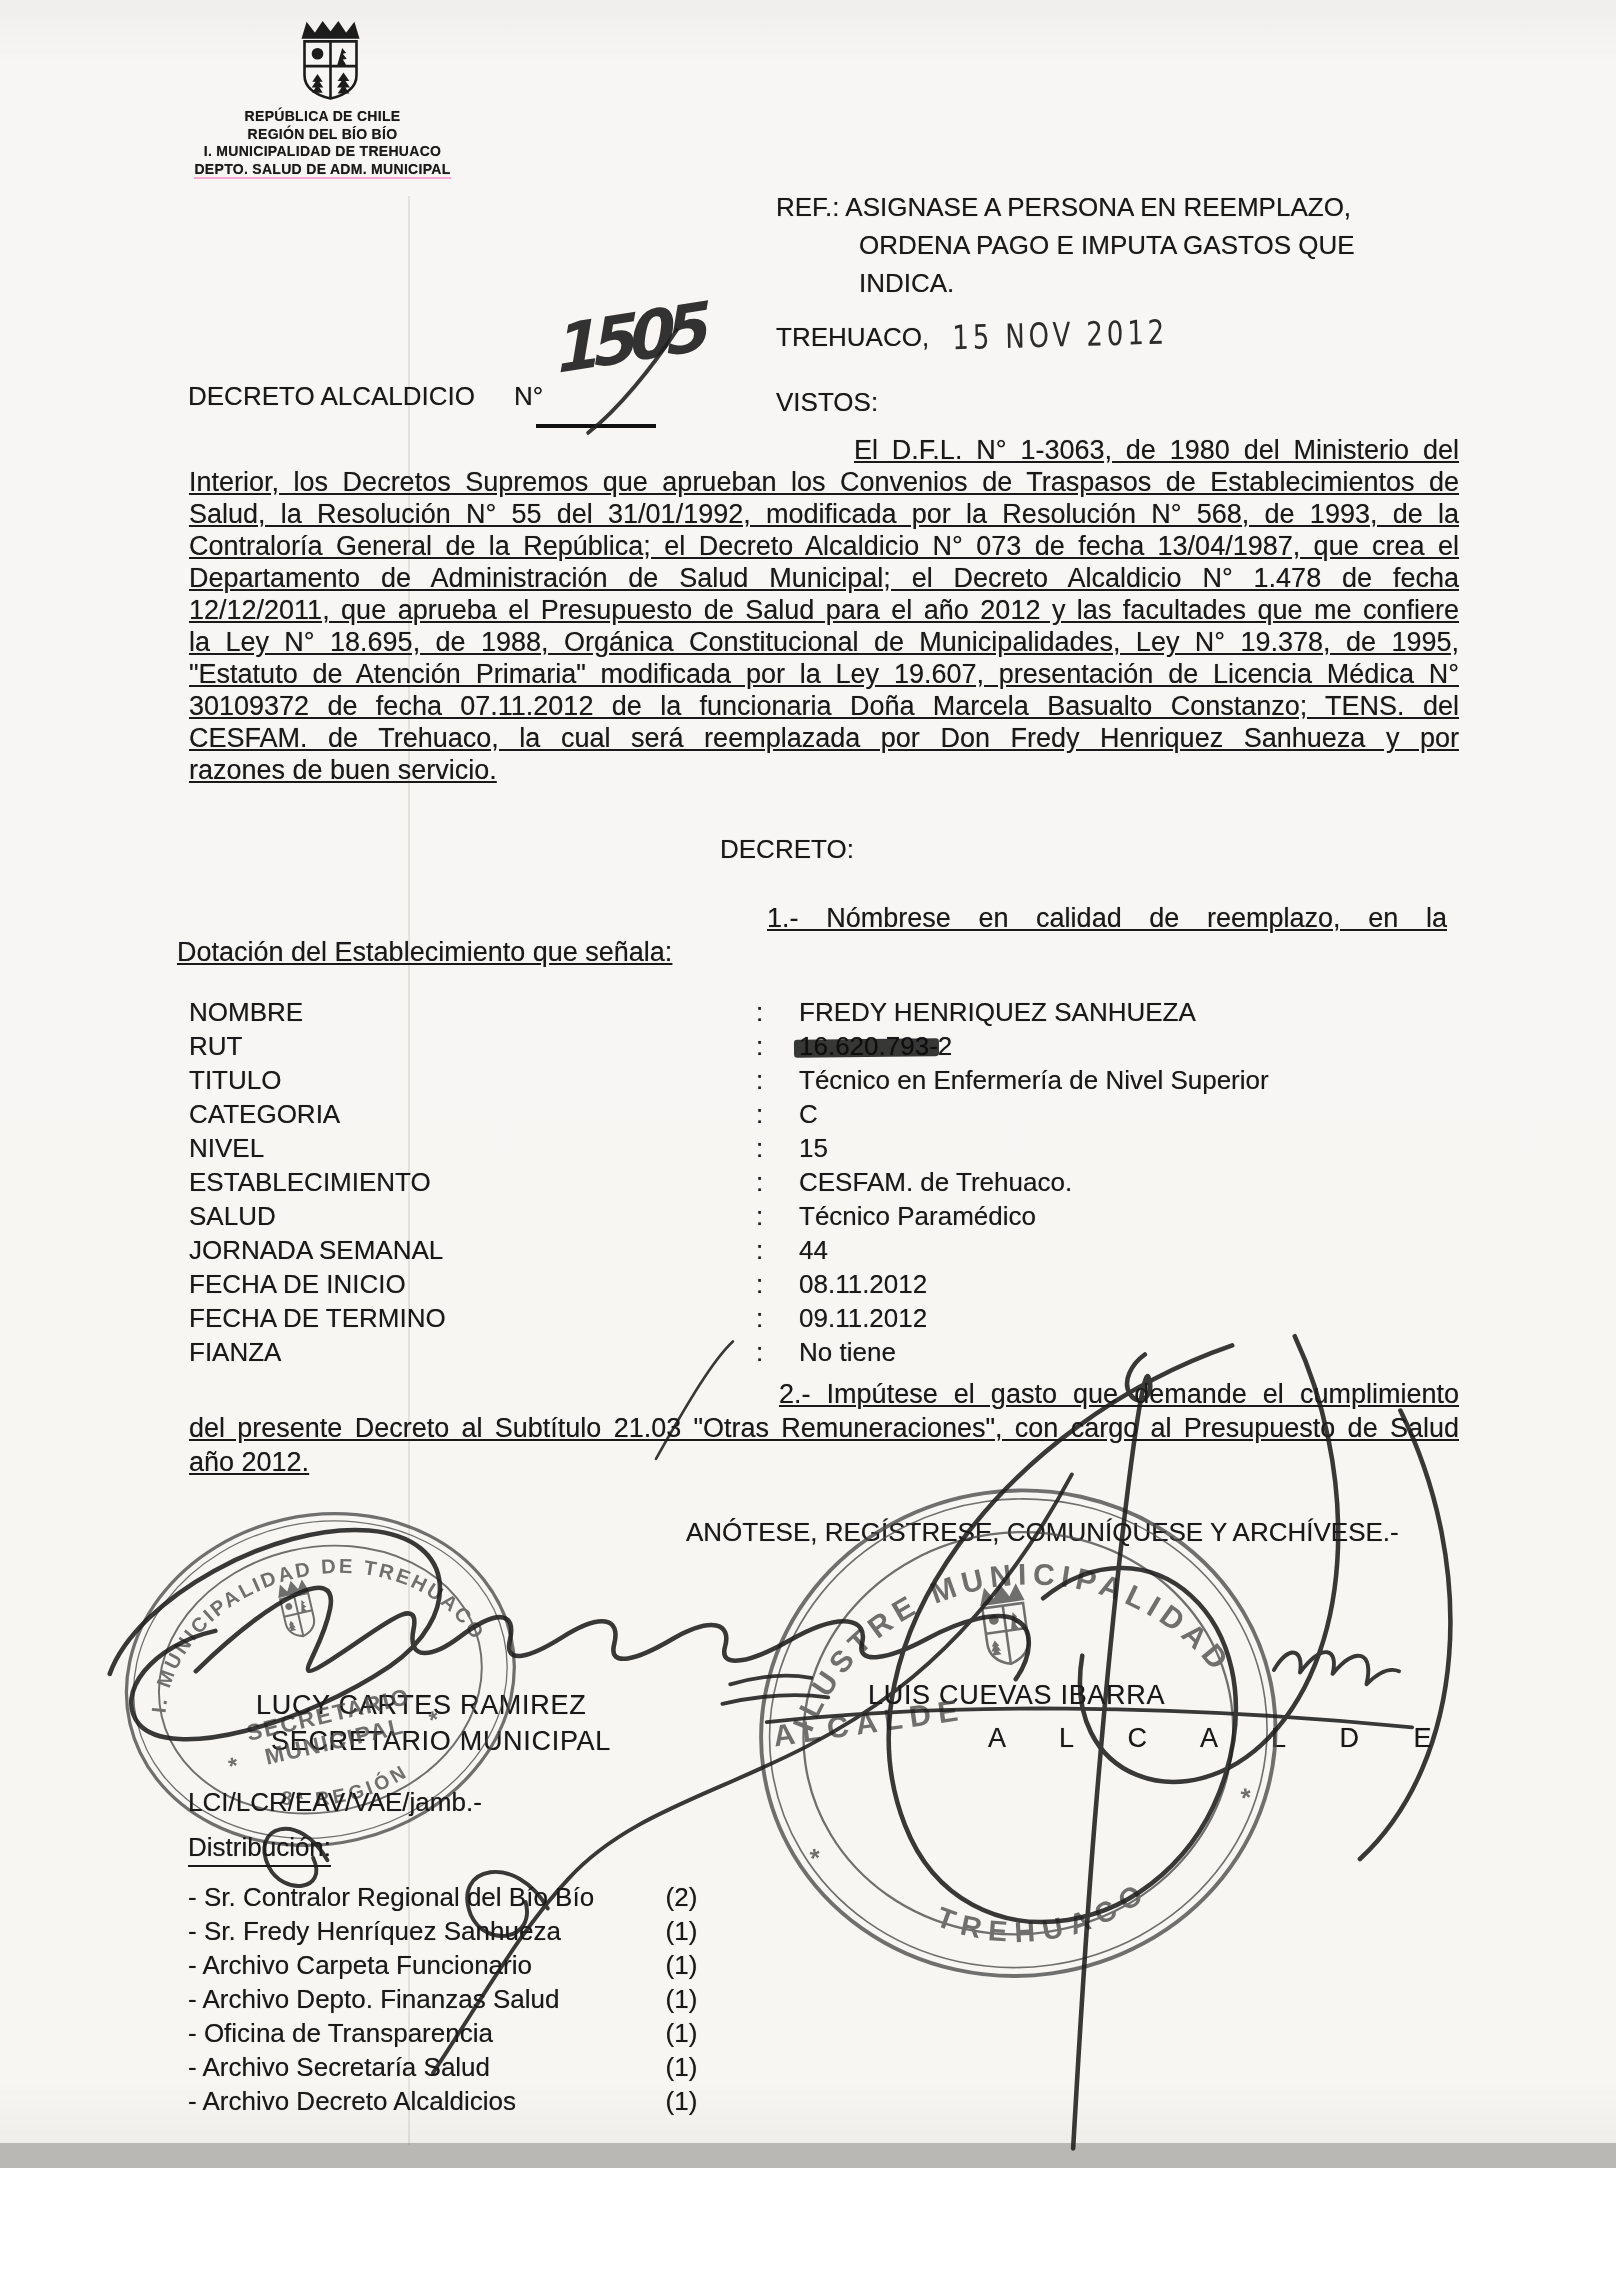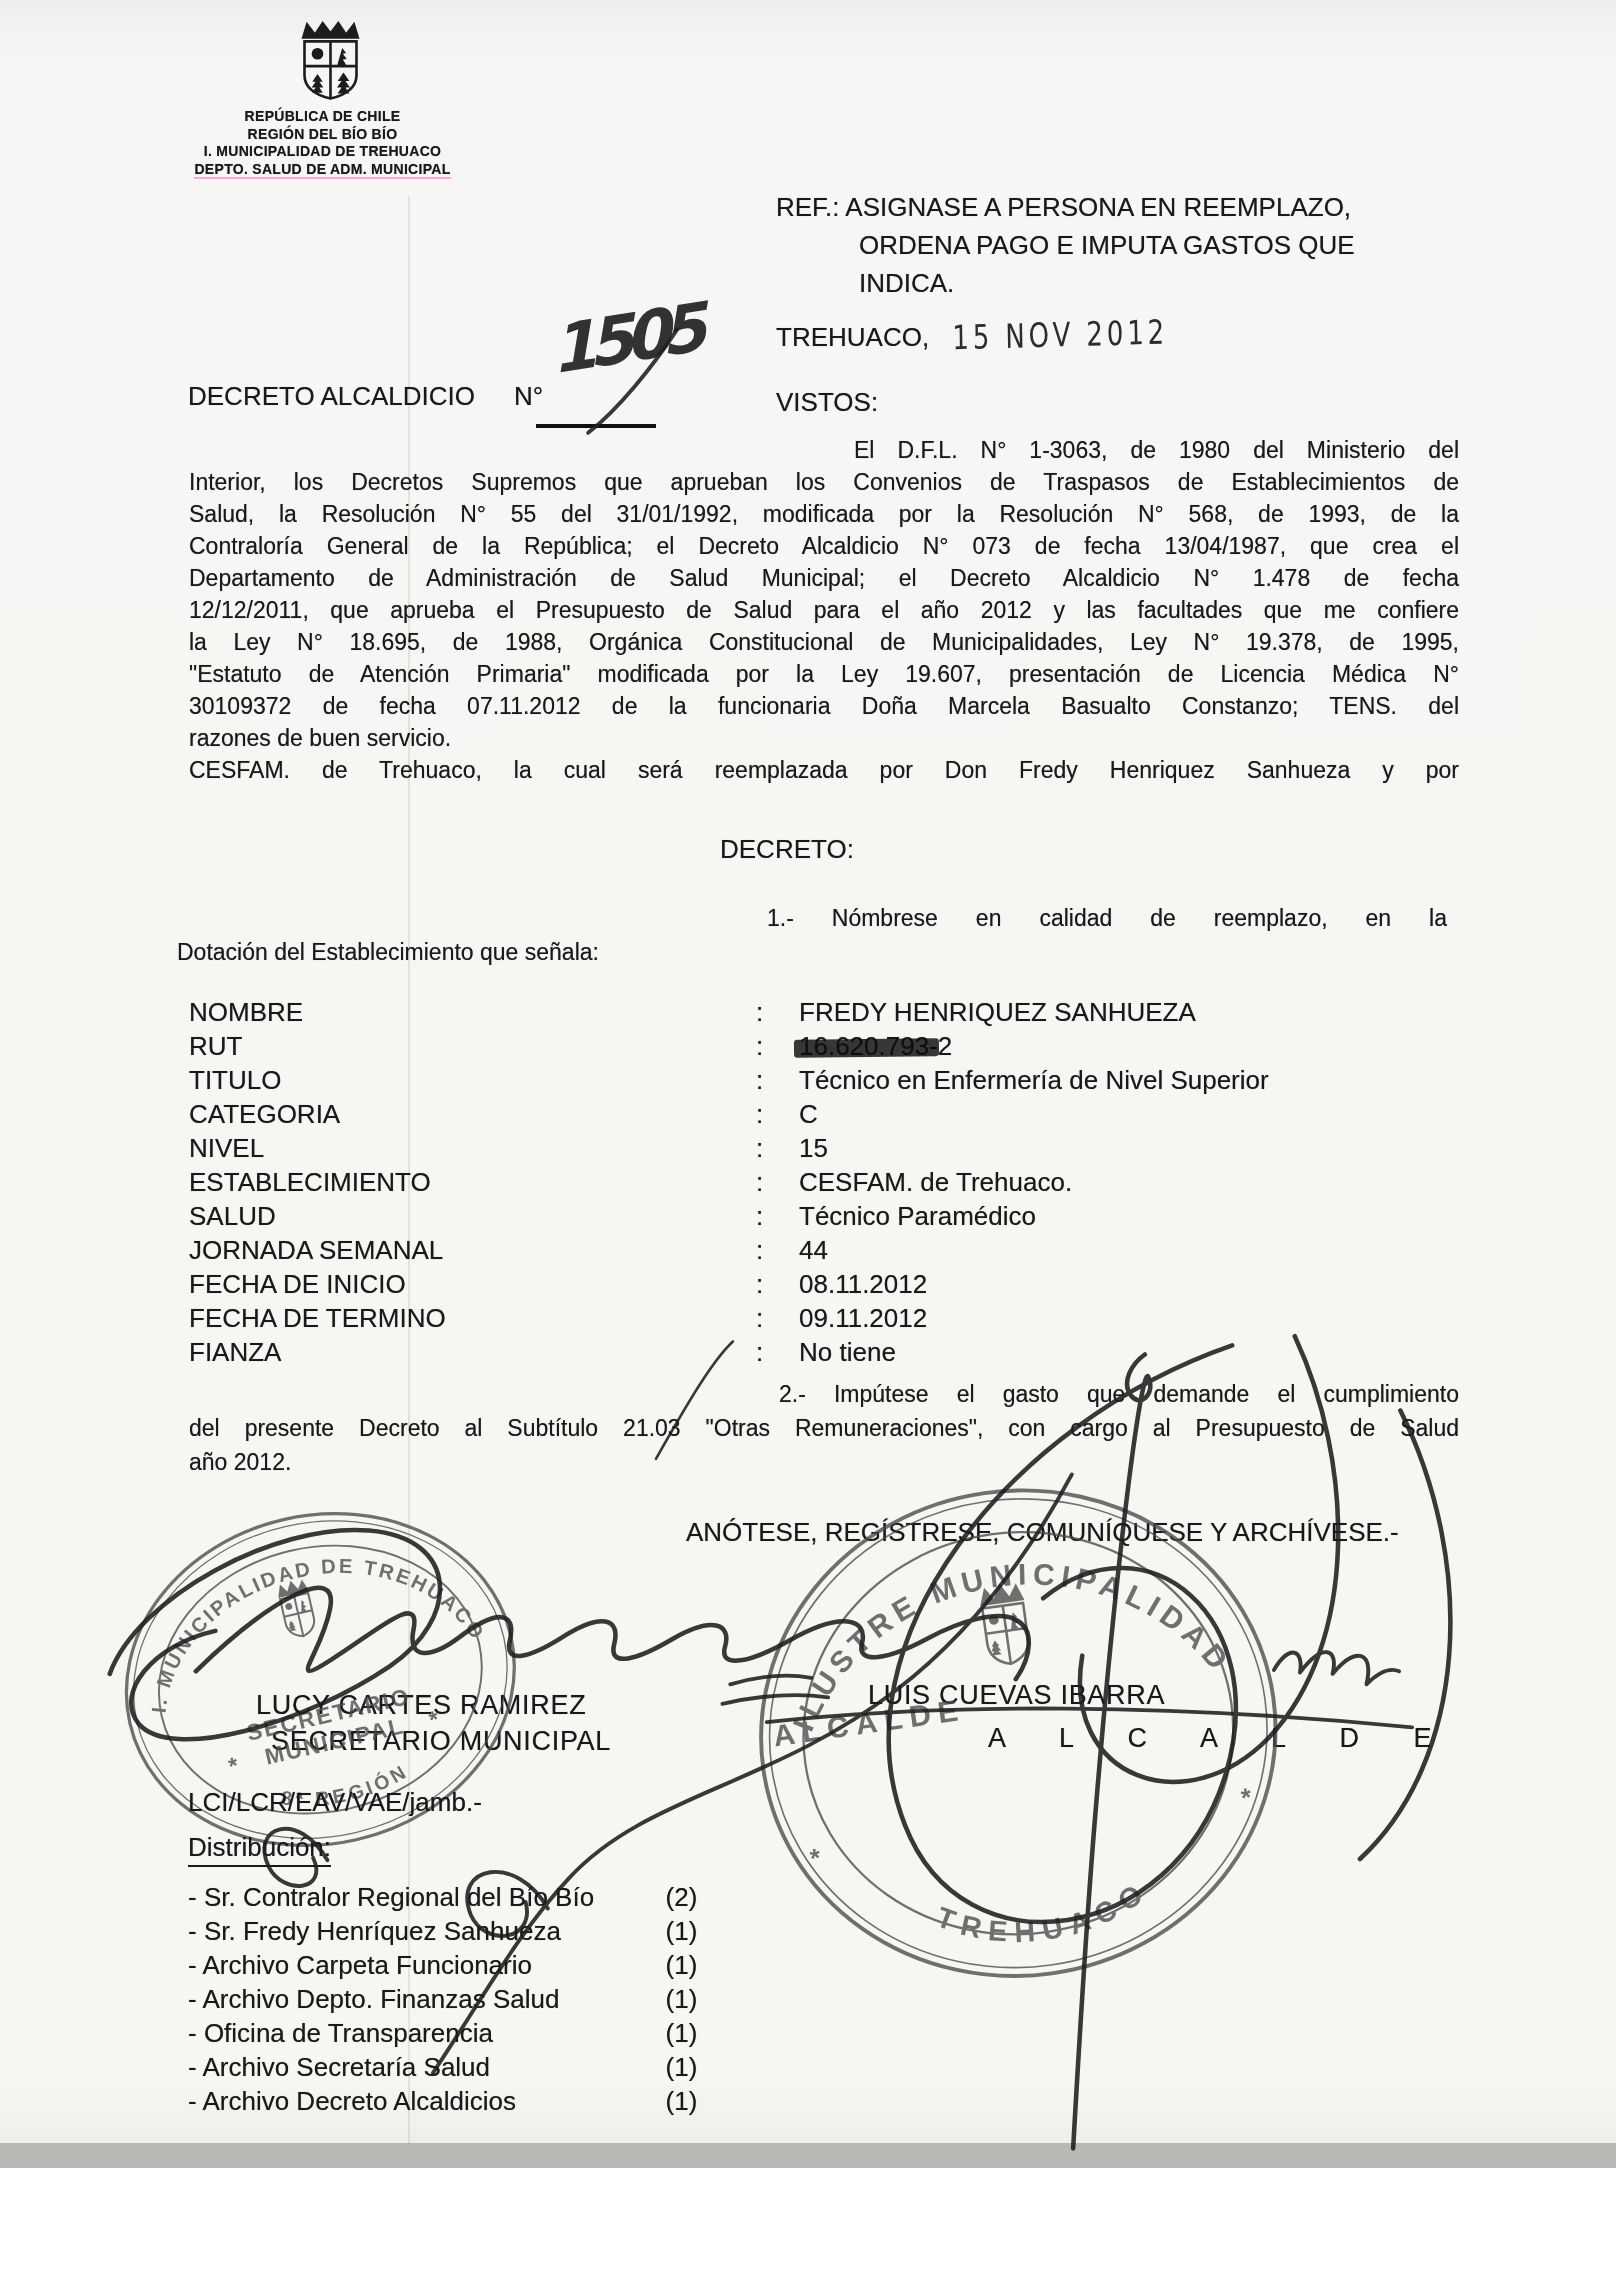--- a/index.html
+++ b/index.html
@@ -12,21 +12,21 @@
   .ink{text-shadow:0 0 0.7px rgba(25,25,25,.55);}
   .abs{position:absolute;}
   
   .org{width:339px;text-align:center;font-weight:bold;font-size:14px;line-height:17.6px;letter-spacing:0.3px;}
   .org .u{border-bottom:2px solid #f9a8d4;padding-bottom:0.7px;}
   
   .ref{width:658px;font-size:26px;line-height:38px;}
   .ref .ind{padding-left:83px;}
   
   .t40{font-size:26px;}
-  .par{width:1270px;font-size:23px;}
+  .par{width:1270px;font-size:27px;text-decoration:underline;}
   .par .ln{line-height:32px;text-align:justify;text-align-last:justify;white-space:nowrap0;}
   .par .ln-first{padding-left:665px;}
   .par .ln-ind{padding-left:590px;}
   .par .ln-last{text-align:left;text-align-last:left;}
   .lh52 .ln{line-height:34px;}
   
   .tbl{width:1270px;font-size:26px;}
   .t-row{display:flex;line-height:34px;gap:12px;}
   .t-label{width:555px;flex:none;}
   .t-colon{width:31px;flex:none;}
@@ -103,22 +103,22 @@
   <div class="abs par ink" style="left:189px;top:434px">
     <div class="ln ln-first">El D.F.L. N° 1-3063, de 1980 del Ministerio del</div>
     <div class="ln">Interior, los Decretos Supremos que aprueban los Convenios de Traspasos de Establecimientos de</div>
     <div class="ln">Salud, la Resolución N° 55 del 31/01/1992, modificada por la Resolución N° 568, de 1993, de la</div>
     <div class="ln">Contraloría General de la República; el Decreto Alcaldicio N° 073 de fecha 13/04/1987, que crea el</div>
     <div class="ln">Departamento de Administración de Salud Municipal; el Decreto Alcaldicio N° 1.478 de fecha</div>
     <div class="ln">12/12/2011, que aprueba el Presupuesto de Salud para el año 2012 y las facultades que me confiere</div>
     <div class="ln">la Ley N° 18.695, de 1988, Orgánica Constitucional de Municipalidades, Ley N° 19.378, de 1995,</div>
     <div class="ln">"Estatuto de Atención Primaria" modificada por la Ley 19.607, presentación de Licencia Médica N°</div>
     <div class="ln">30109372 de fecha 07.11.2012 de la funcionaria Doña Marcela Basualto Constanzo; TENS. del</div>
+    <div class="ln">CESFAM. de Trehuaco, la cual será reemplazada por Don Fredy Henriquez Sanhueza y por</div>
     <div class="ln ln-last">razones de buen servicio.</div>
-    <div class="ln">CESFAM. de Trehuaco, la cual será reemplazada por Don Fredy Henriquez Sanhueza y por</div>
   </div>
 
   <div class="abs t40 ink" style="left:720px;top:834px">DECRETO:</div>
 
   <div class="abs par lh52 ink" style="left:177px;top:901px">
     <div class="ln ln-ind">1.- Nómbrese en calidad de reemplazo, en la</div>
     <div class="ln ln-last">Dotación del Establecimiento que señala:</div>
   </div>
 
   <div class="abs tbl ink" style="left:189px;top:995px">

